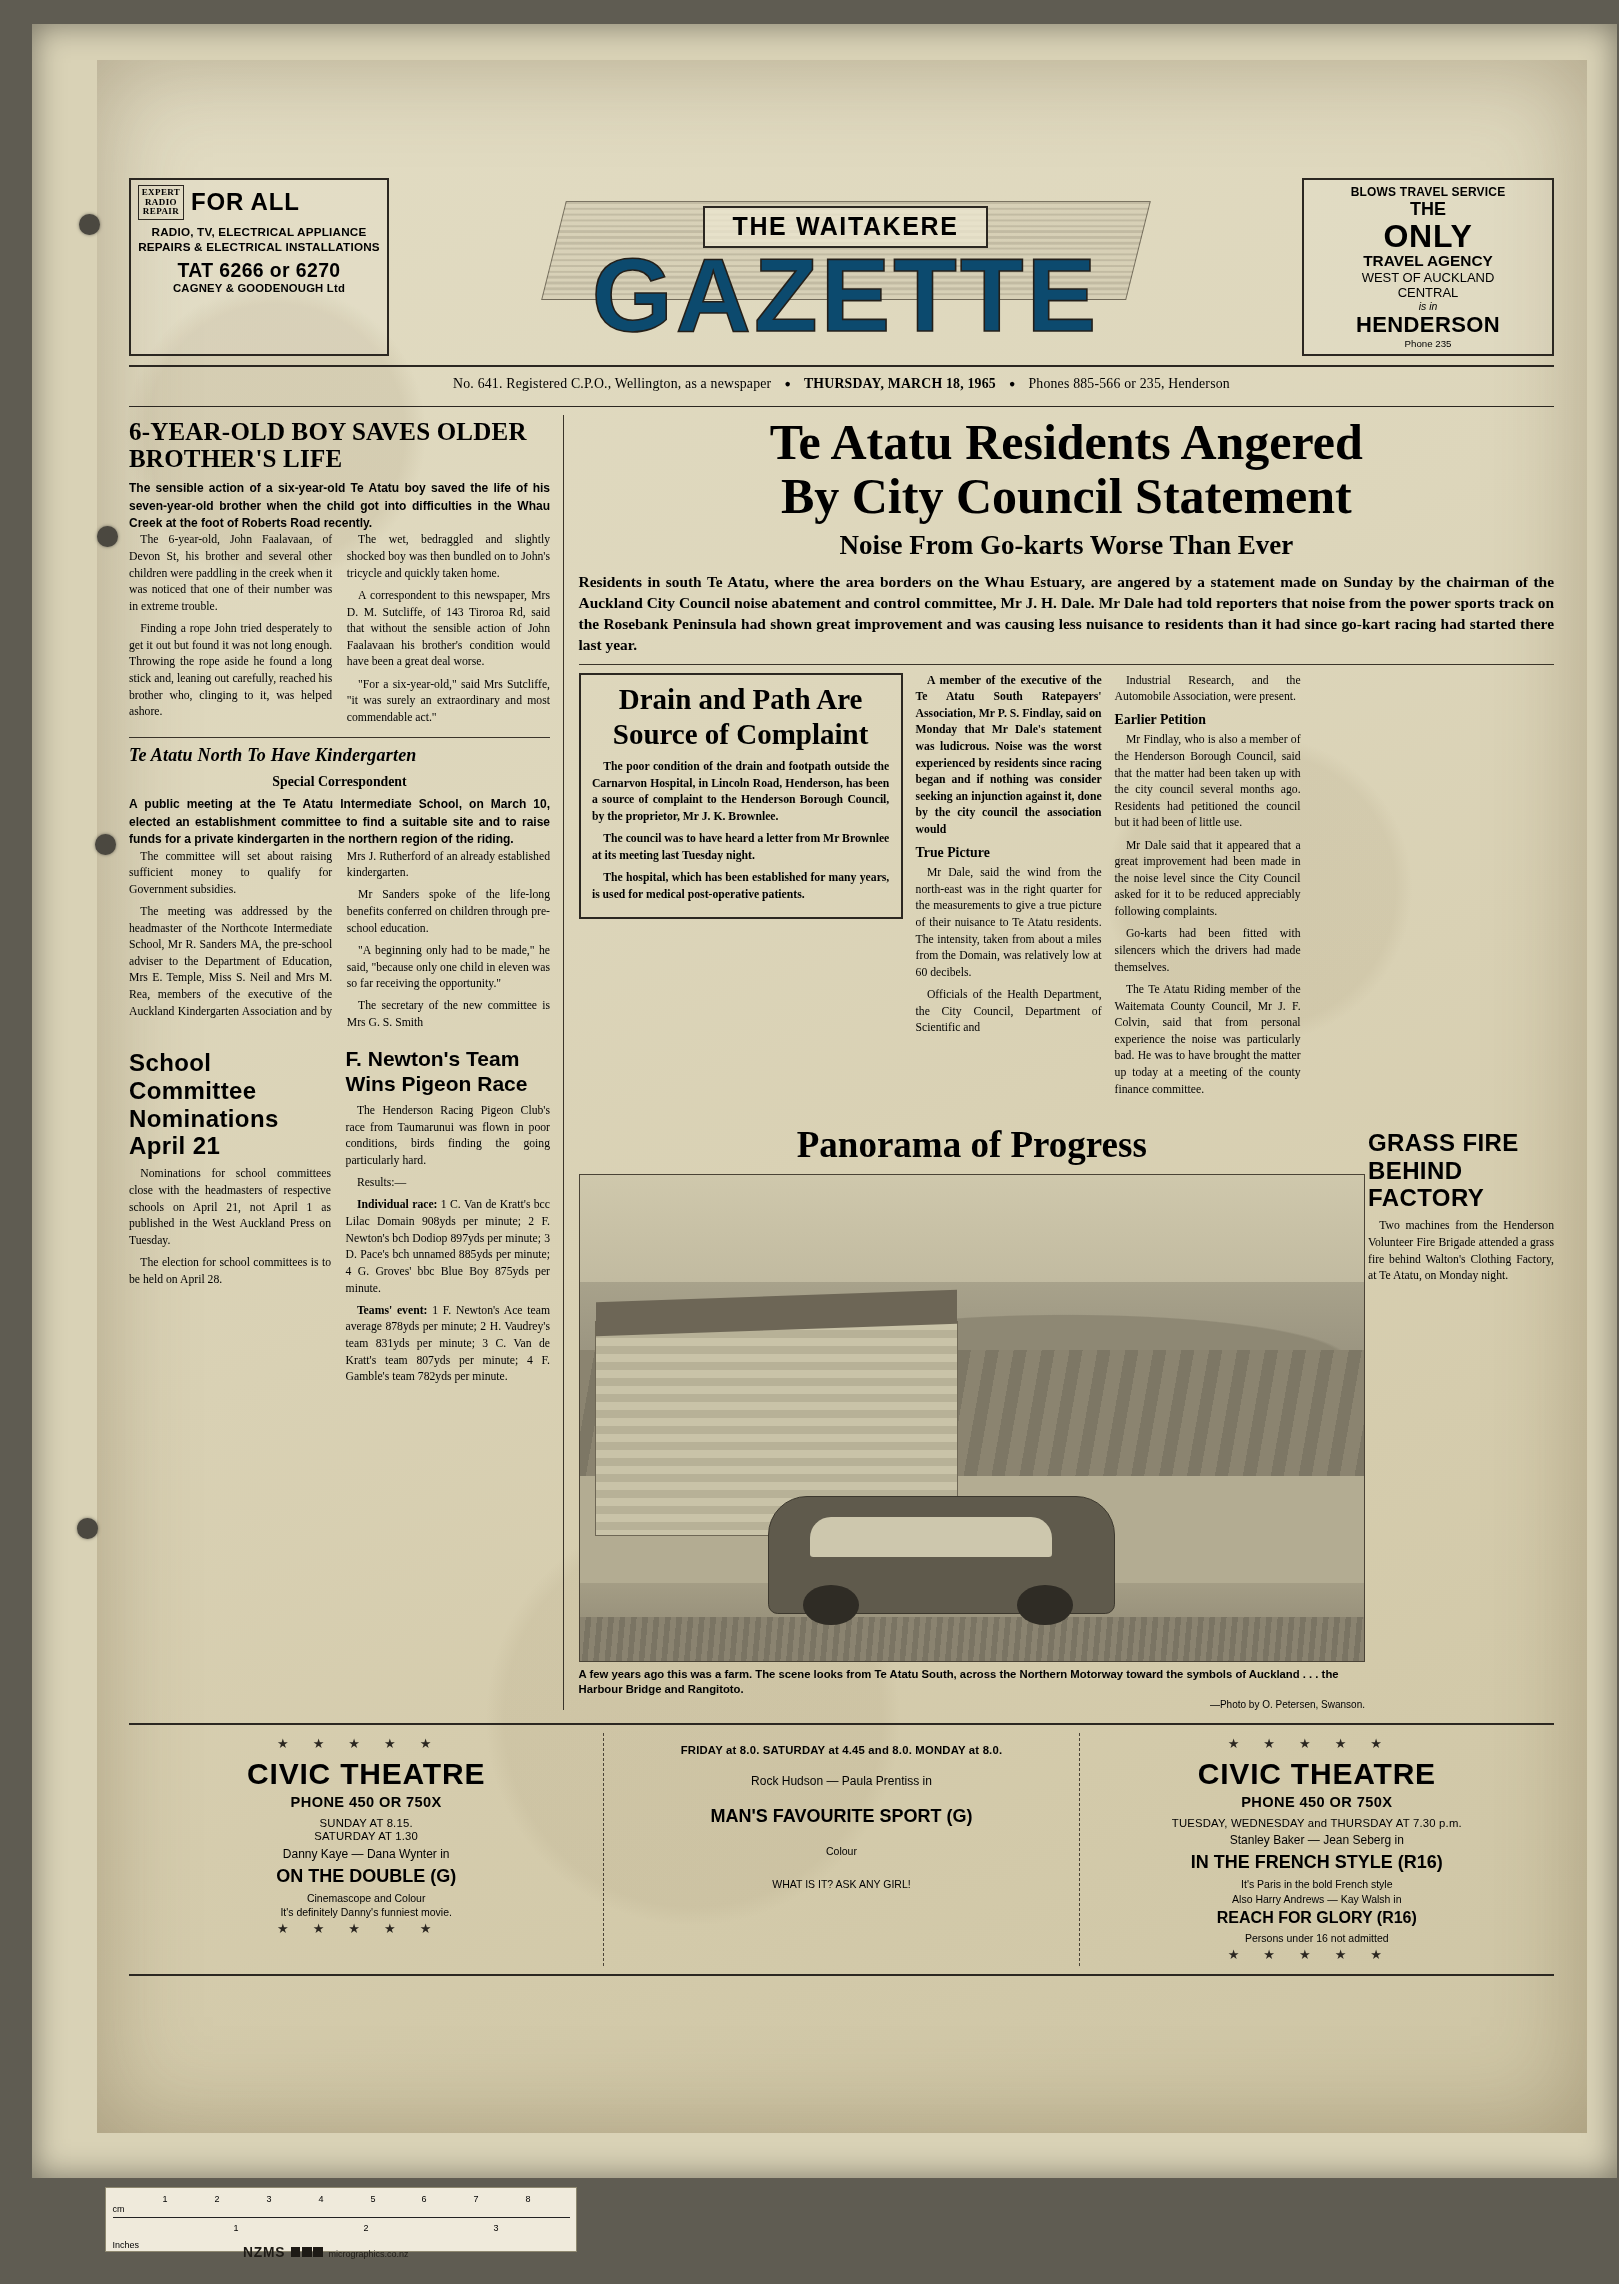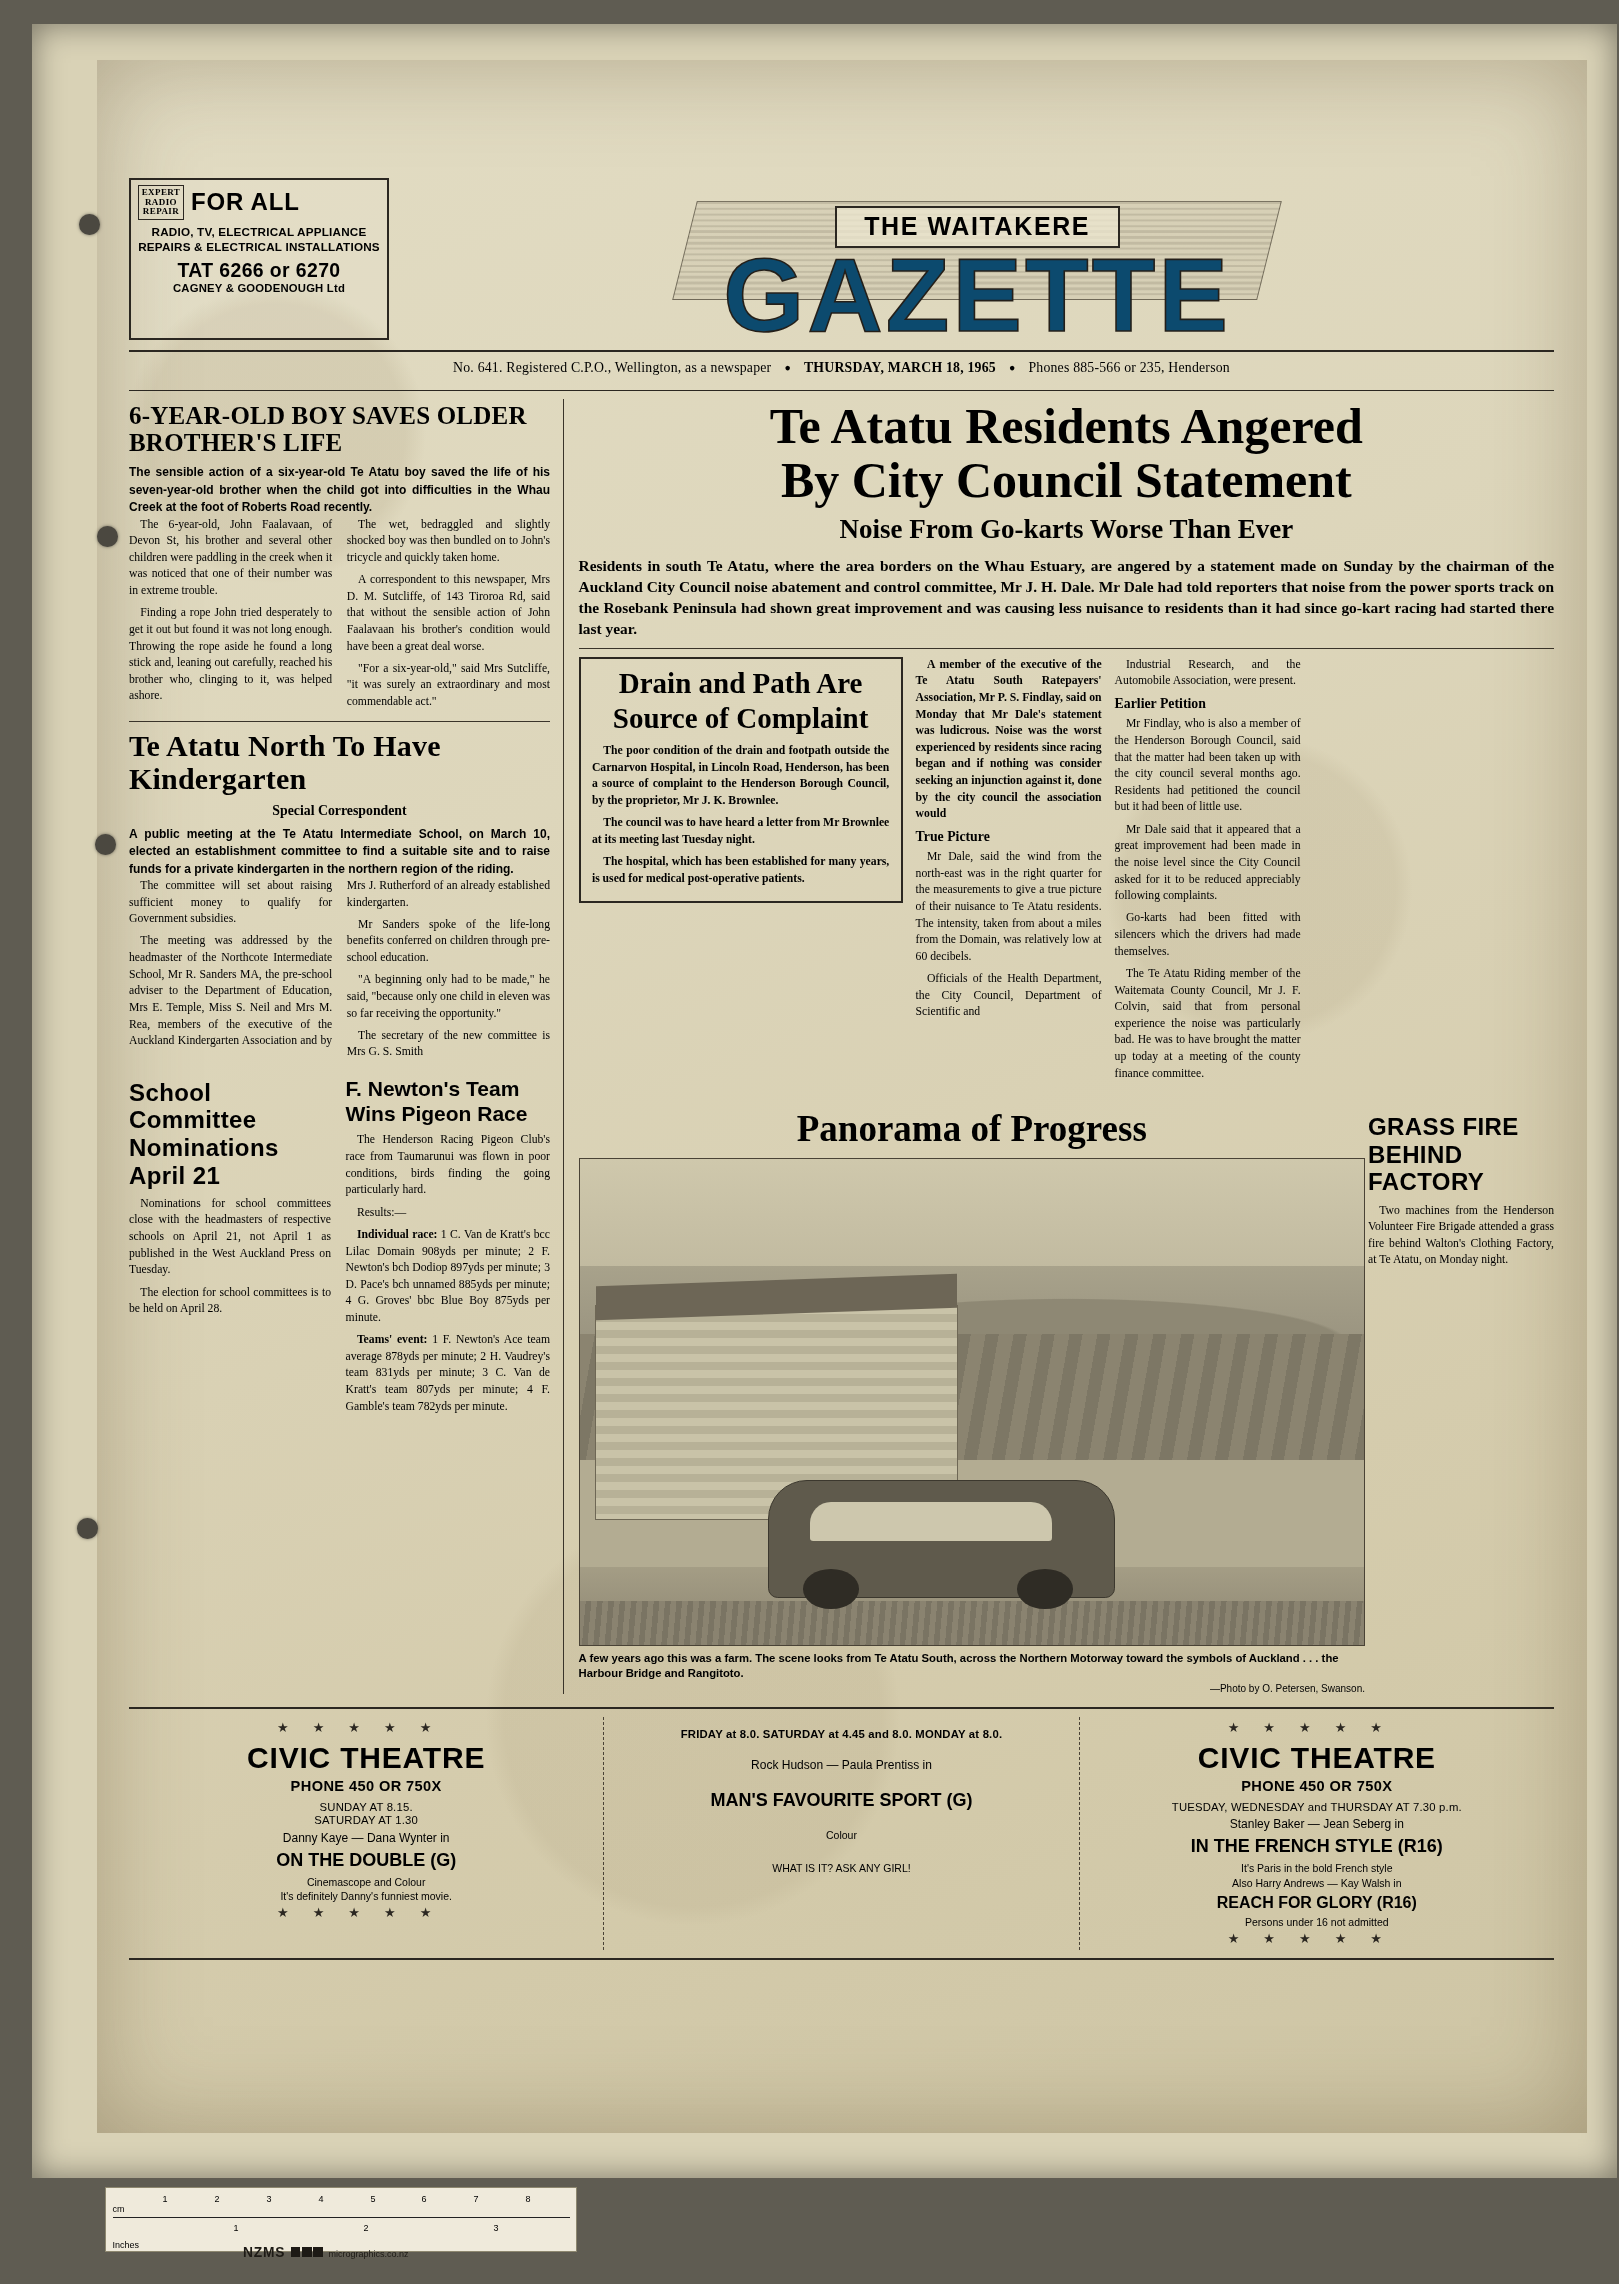--- a/index.html
+++ b/index.html
@@ -62,21 +62,21 @@
       font-family:"Liberation Serif",serif;font-size:13.8px;letter-spacing:0.2px;padding:4.9px 0 4.9px;}
   .issueline b{font-weight:bold;}
   .dot{font-size:10.5px;}
 
   
   .main{display:flex;margin-top:8px;}
   .col-left{width:421px;padding-right:13px;border-right:1.6px solid #3a342a;}
   .col-right{flex:1;padding-left:14.6px;}
 
   h2.hl{font-family:"Liberation Serif",serif;font-weight:bold;font-size:25px;line-height:1.08;margin:3.2px 0 8px;letter-spacing:0.2px;}
-  h2.hl.ital{font-size:30px;}
+  h2.hl.ital{font-style:italic;font-size:18px;}
   .lead{font-family:"Liberation Sans",sans-serif;font-weight:bold;font-size:12px;line-height:1.45;text-align:justify;}
   .twocol{column-count:2;column-gap:14.6px;column-rule:0;}
   p.body{font-size:11.7px;line-height:1.42;text-align:justify;margin:0 0 5.7px;text-indent:11.3px;font-family:"Liberation Serif",serif;}
   .sub{font-family:"Liberation Serif",serif;font-weight:bold;font-size:13.8px;text-align:center;margin:4.9px 0 6.5px;}
 
   h3.big{font-family:"Liberation Sans",sans-serif;font-weight:bold;font-size:24px;line-height:1.15;margin:11.3px 0 6.5px;letter-spacing:0.4px;}
   h3.big2{font-family:"Liberation Sans",sans-serif;font-weight:bold;font-size:21px;line-height:1.2;margin:8px 0 6.5px;}
 
   .hr-dark{border-top:1.6px solid #3a342a;margin:8px 0;}
 
@@ -165,20 +165,31 @@
           <div class="rl-phone">TAT 6266 or 6270</div>
           <div class="rl-firm">CAGNEY &amp; GOODENOUGH Ltd</div>
         </div>
 
         <div class="title-wrap">
           <div class="gaz-block"></div>
           <div class="title-box">THE WAITAKERE</div>
           <div class="gazette">GAZETTE</div>
         </div>
 
+        <div class="ad-box ad-right">
+          <div class="r1">BLOWS TRAVEL SERVICE</div>
+          <div class="r2">THE</div>
+          <div class="r3">ONLY</div>
+          <div class="r4">TRAVEL AGENCY</div>
+          <div class="r5">WEST OF AUCKLAND</div>
+          <div class="r5">CENTRAL</div>
+          <div class="r6">is in</div>
+          <div class="r7">HENDERSON</div>
+          <div class="r8">Phone 235</div>
+        </div>
       </div>
 
       <div class="rule"></div>
       <div class="issueline">
         <span>No. 641. Registered C.P.O., Wellington, as a newspaper</span>
         <span class="dot">●</span>
         <b>THURSDAY, MARCH 18, 1965</b>
         <span class="dot">●</span>
         <span>Phones 885-566 or 235, Henderson</span>
       </div>

